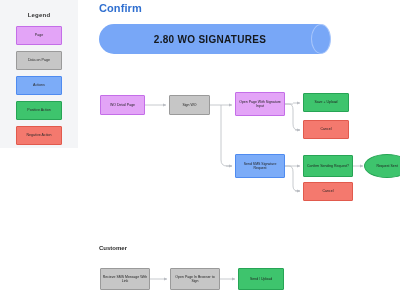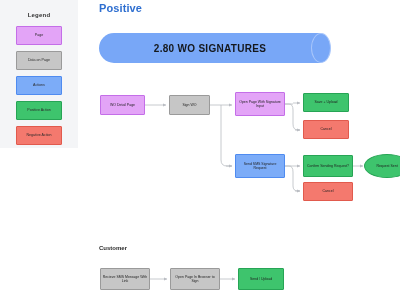--- a/index.html
+++ b/index.html
@@ -43,21 +43,21 @@
   .li4{top:126px;}
 
   
   #app-title{
     position:absolute;left:99px;top:2px;
     font-size:11px;font-weight:700;color:#2f6fd0;letter-spacing:.1px;
     z-index:4;
   }
   
   #banner{
-    position:absolute;left:99px;top:24px;width:232px;height:30px;z-index:4;margin-top:9px;
+    position:absolute;left:99px;top:24px;width:232px;height:30px;z-index:4;
   }
   #banner-body{
     position:absolute;left:0;top:0;width:222px;height:30px;
     background:#78a7f7;border-radius:15px 0 0 15px;
   }
   #banner-cap{
     position:absolute;left:212px;top:0;width:20px;height:30px;
     background:#78a7f7;border:1px solid #a8c6fb;border-radius:50%;
     box-sizing:border-box;
   }
@@ -134,21 +134,21 @@
     <span>Actions</span>
   </div>
   <div class="legend-item li3" style="background: rgb(62, 196, 109); border: 1px solid rgb(39, 164, 85);">
     <span>Positive Action</span>
   </div>
   <div class="legend-item li4" style="background: rgb(244, 121, 110); border: 1px solid rgb(225, 90, 77);">
     <span>Negative Action</span>
   </div>
 </div>
 
-<div id="app-title">Positive</div>
+<div id="app-title">Confirm</div>
 <div id="banner">
   <div id="banner-body"></div>
   <div id="banner-cap"></div>
   <div id="banner-label">2.80  WO SIGNATURES</div>
 </div>
 
 <div class="section-label" style="left:99px;top:245px;">Customer</div>
 
 <div id="nodes">
     <div class="node" style="left: 100px; top: 95px; width: 45px; height: 20px; background: rgb(227, 164, 247); border: 1px solid rgb(196, 110, 232);">

